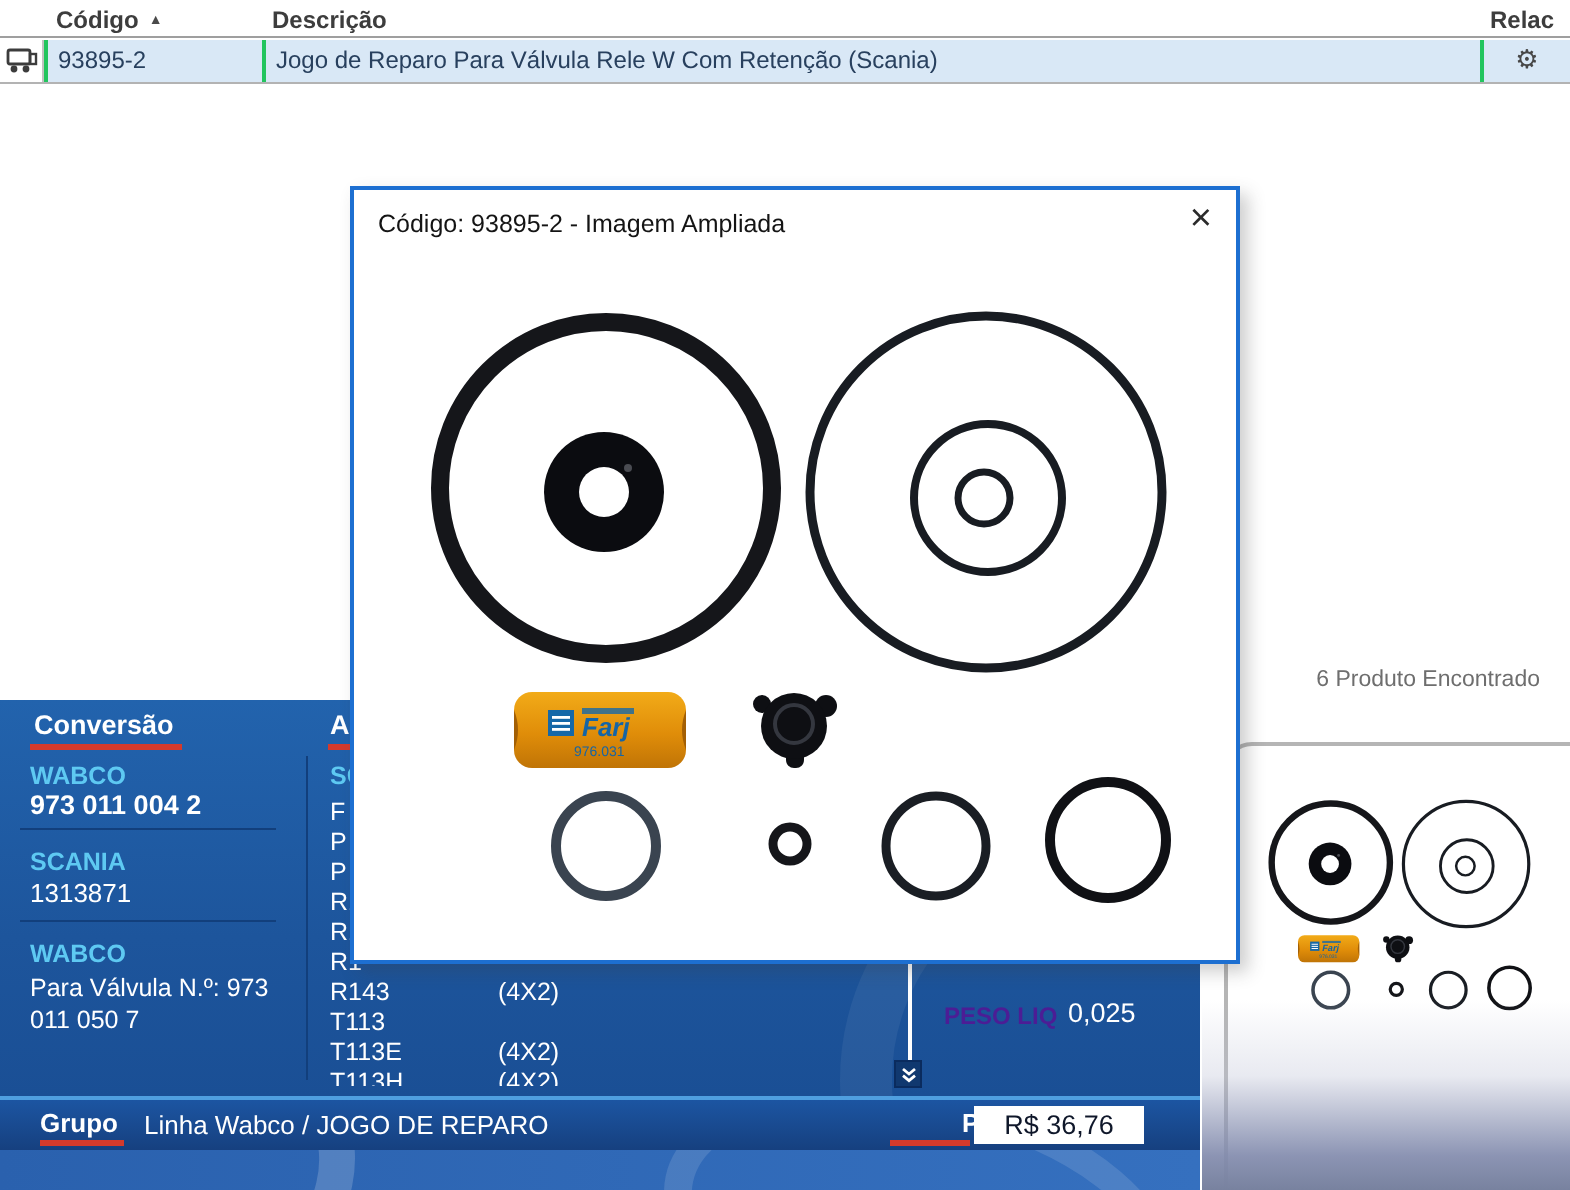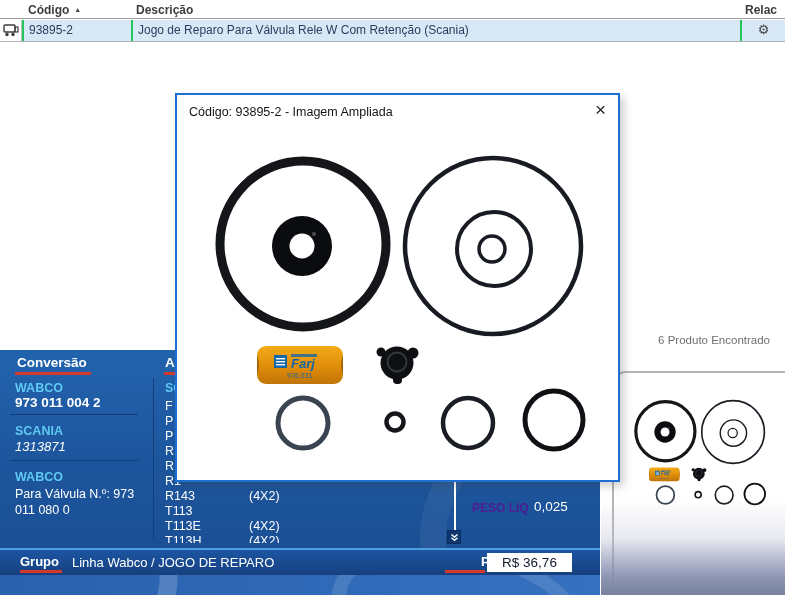--- a/index.html
+++ b/index.html
@@ -127,25 +127,25 @@
   </div>
 
   <div class="abs sec-title" style="left:17px; top:355px; z-index:2;">Conversão</div>
   <div class="red-underline" style="left:15px; top:372px; width:76px; z-index:2;"></div>
 
   <div class="abs brand" style="left:15px; top:381px; z-index:2;">WABCO</div>
   <div class="abs val-bold" style="left:15px; top:395px; z-index:2;">973 011 004 2</div>
   <div class="divider" style="left:10px; top:414px; width:128px; z-index:2;"></div>
 
   <div class="abs brand" style="left:15px; top:424px; z-index:2;">SCANIA</div>
-  <div class="abs val" style="left:15px; top:439px; z-index:2;font-style:italic;">1313871</div>
+  <div class="abs val" style="left:15px; top:439px; z-index:2;">1313871</div>
   <div class="divider" style="left:10px; top:460px; width:128px; z-index:2;"></div>
 
   <div class="abs brand" style="left:15px; top:470px; z-index:2;">WABCO</div>
-  <div class="abs note" style="left:15px; top:486px; z-index:2;">Para Válvula N.º: 973 011 080 0</div>
+  <div class="abs note" style="left:15px; top:486px; z-index:2;">Para Válvula N.º: 973 011 050 7</div>
 
   <div class="vdiv" style="left:153px; top:378px; height:162px; z-index:2;"></div>
 
   <div class="abs sec-title" style="left:165px; top:355px; z-index:2;">A</div>
   <div class="red-underline" style="left:164px; top:372px; width:70px; z-index:2;"></div>
   <div class="abs brand" style="left:165px; top:381px; z-index:2;">SC</div>
 
   <div class="app-list">
     <div class="app-row">
         <span class="app-model">F 9</span>

